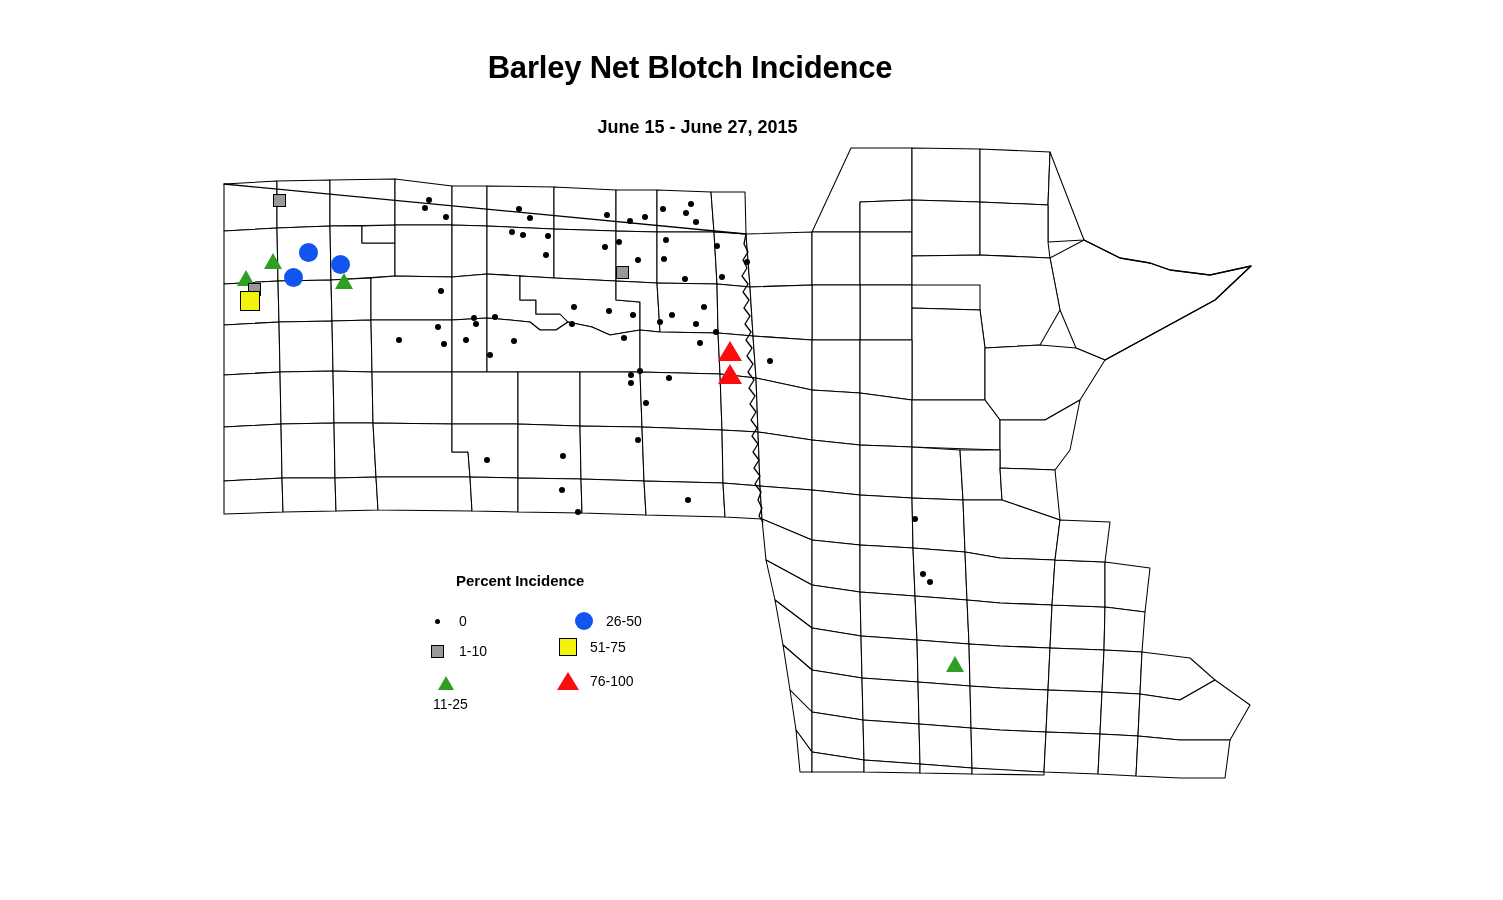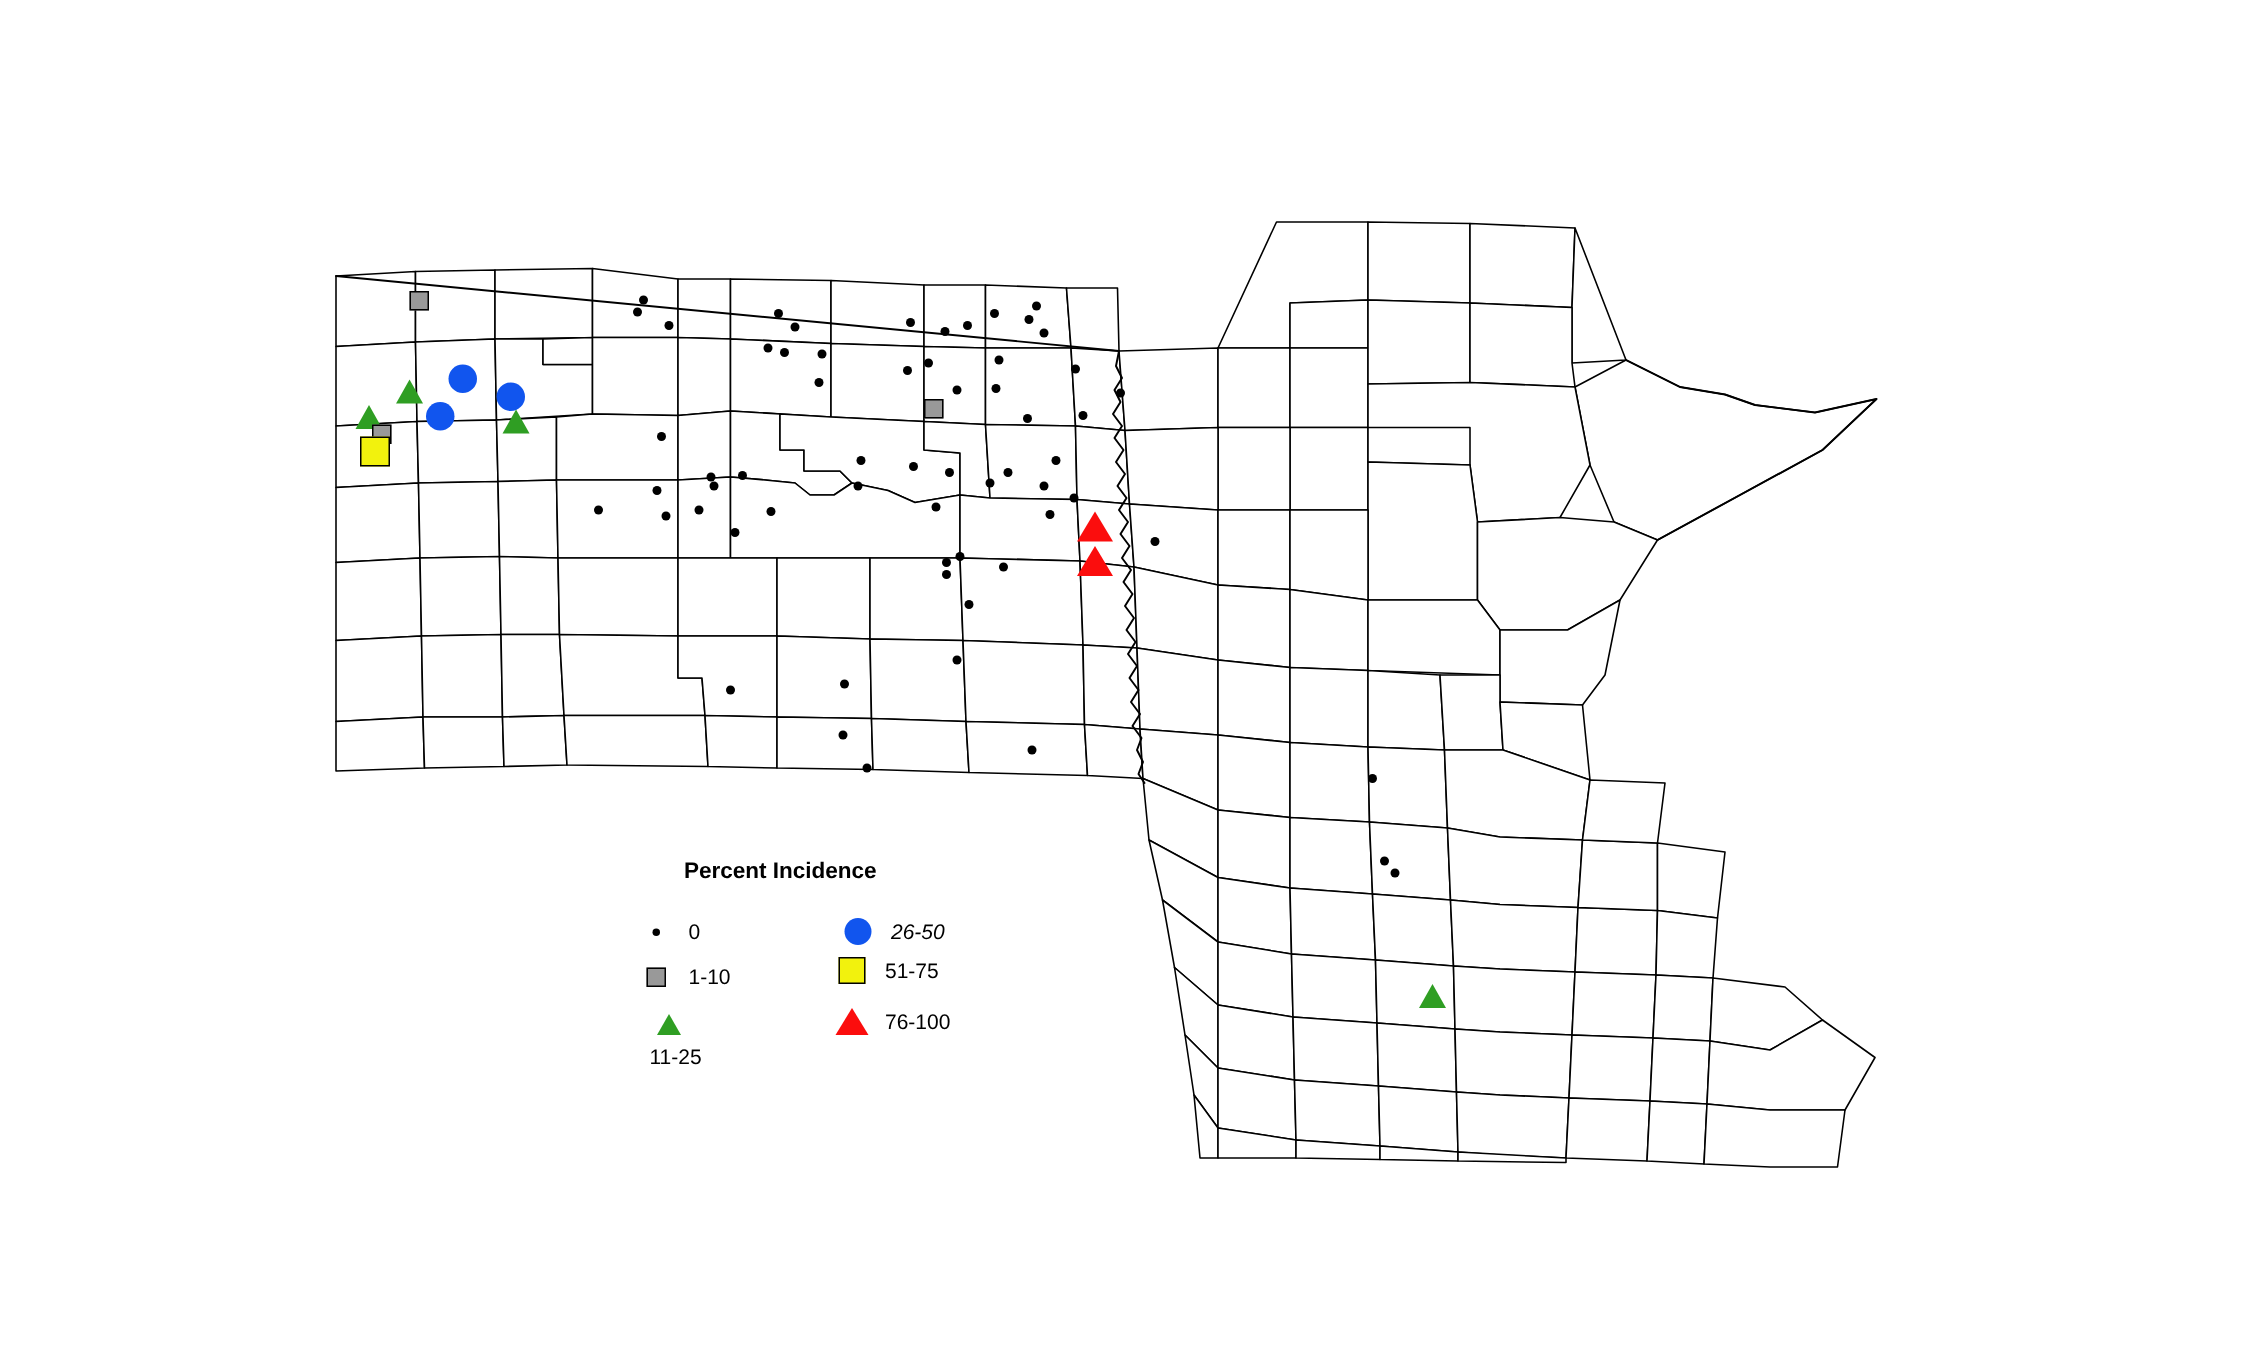--- a/index.html
+++ b/index.html
@@ -181,20 +181,22 @@
     border-left: 12px solid transparent;
     border-right: 12px solid transparent;
     border-bottom: 20px solid #fb0d0d;
   }
 </style>
 </head>
 <body>
 
 <div id="figure">
 
+  <div class="title">Barley Net Blotch Incidence</div>
+  <div class="subtitle">June 15 - June 27, 2015</div>
 
   <div id="map-area">
     <svg id="map-svg" width="1503" height="900" viewBox="0 0 1503 900">
       <g>
 
         <path class="county-path" d="M224,184 L277,181 L277,228 L224,231 Z"></path>
         <path class="county-path" d="M277,181 L330,180 L330,226 L277,228 Z"></path>
         <path class="county-path" d="M330,180 L395,179 L395,225 L330,226 Z"></path>
         <path class="county-path" d="M395,179 L452,186 L452,225 L395,225 Z"></path>
         <path class="county-path" d="M452,186 L487,186 L487,226 L452,225 Z"></path>
@@ -458,21 +460,21 @@
             <div class="sym-square"></div>
           </div>
           <div class="legend-label">1-10</div>
         </div>
         <div class="legend-entry" style="left: 0px; top: 98px; flex-direction: column;">
           <div class="legend-sym">
             <div class="sym-tri"></div>
           </div>
           <div class="legend-label">11-25</div>
         </div>
-        <div class="legend-entry" style="left: 135px; top: 38px; font-style: italic;">
+        <div class="legend-entry" style="left: 147px; top: 38px;">
           <div class="legend-sym">
             <div class="sym-circle"></div>
           </div>
           <div class="legend-label">26-50</div>
         </div>
         <div class="legend-entry" style="left: 131px; top: 64px;">
           <div class="legend-sym">
             <div class="sym-square yellow"></div>
           </div>
           <div class="legend-label">51-75</div>

